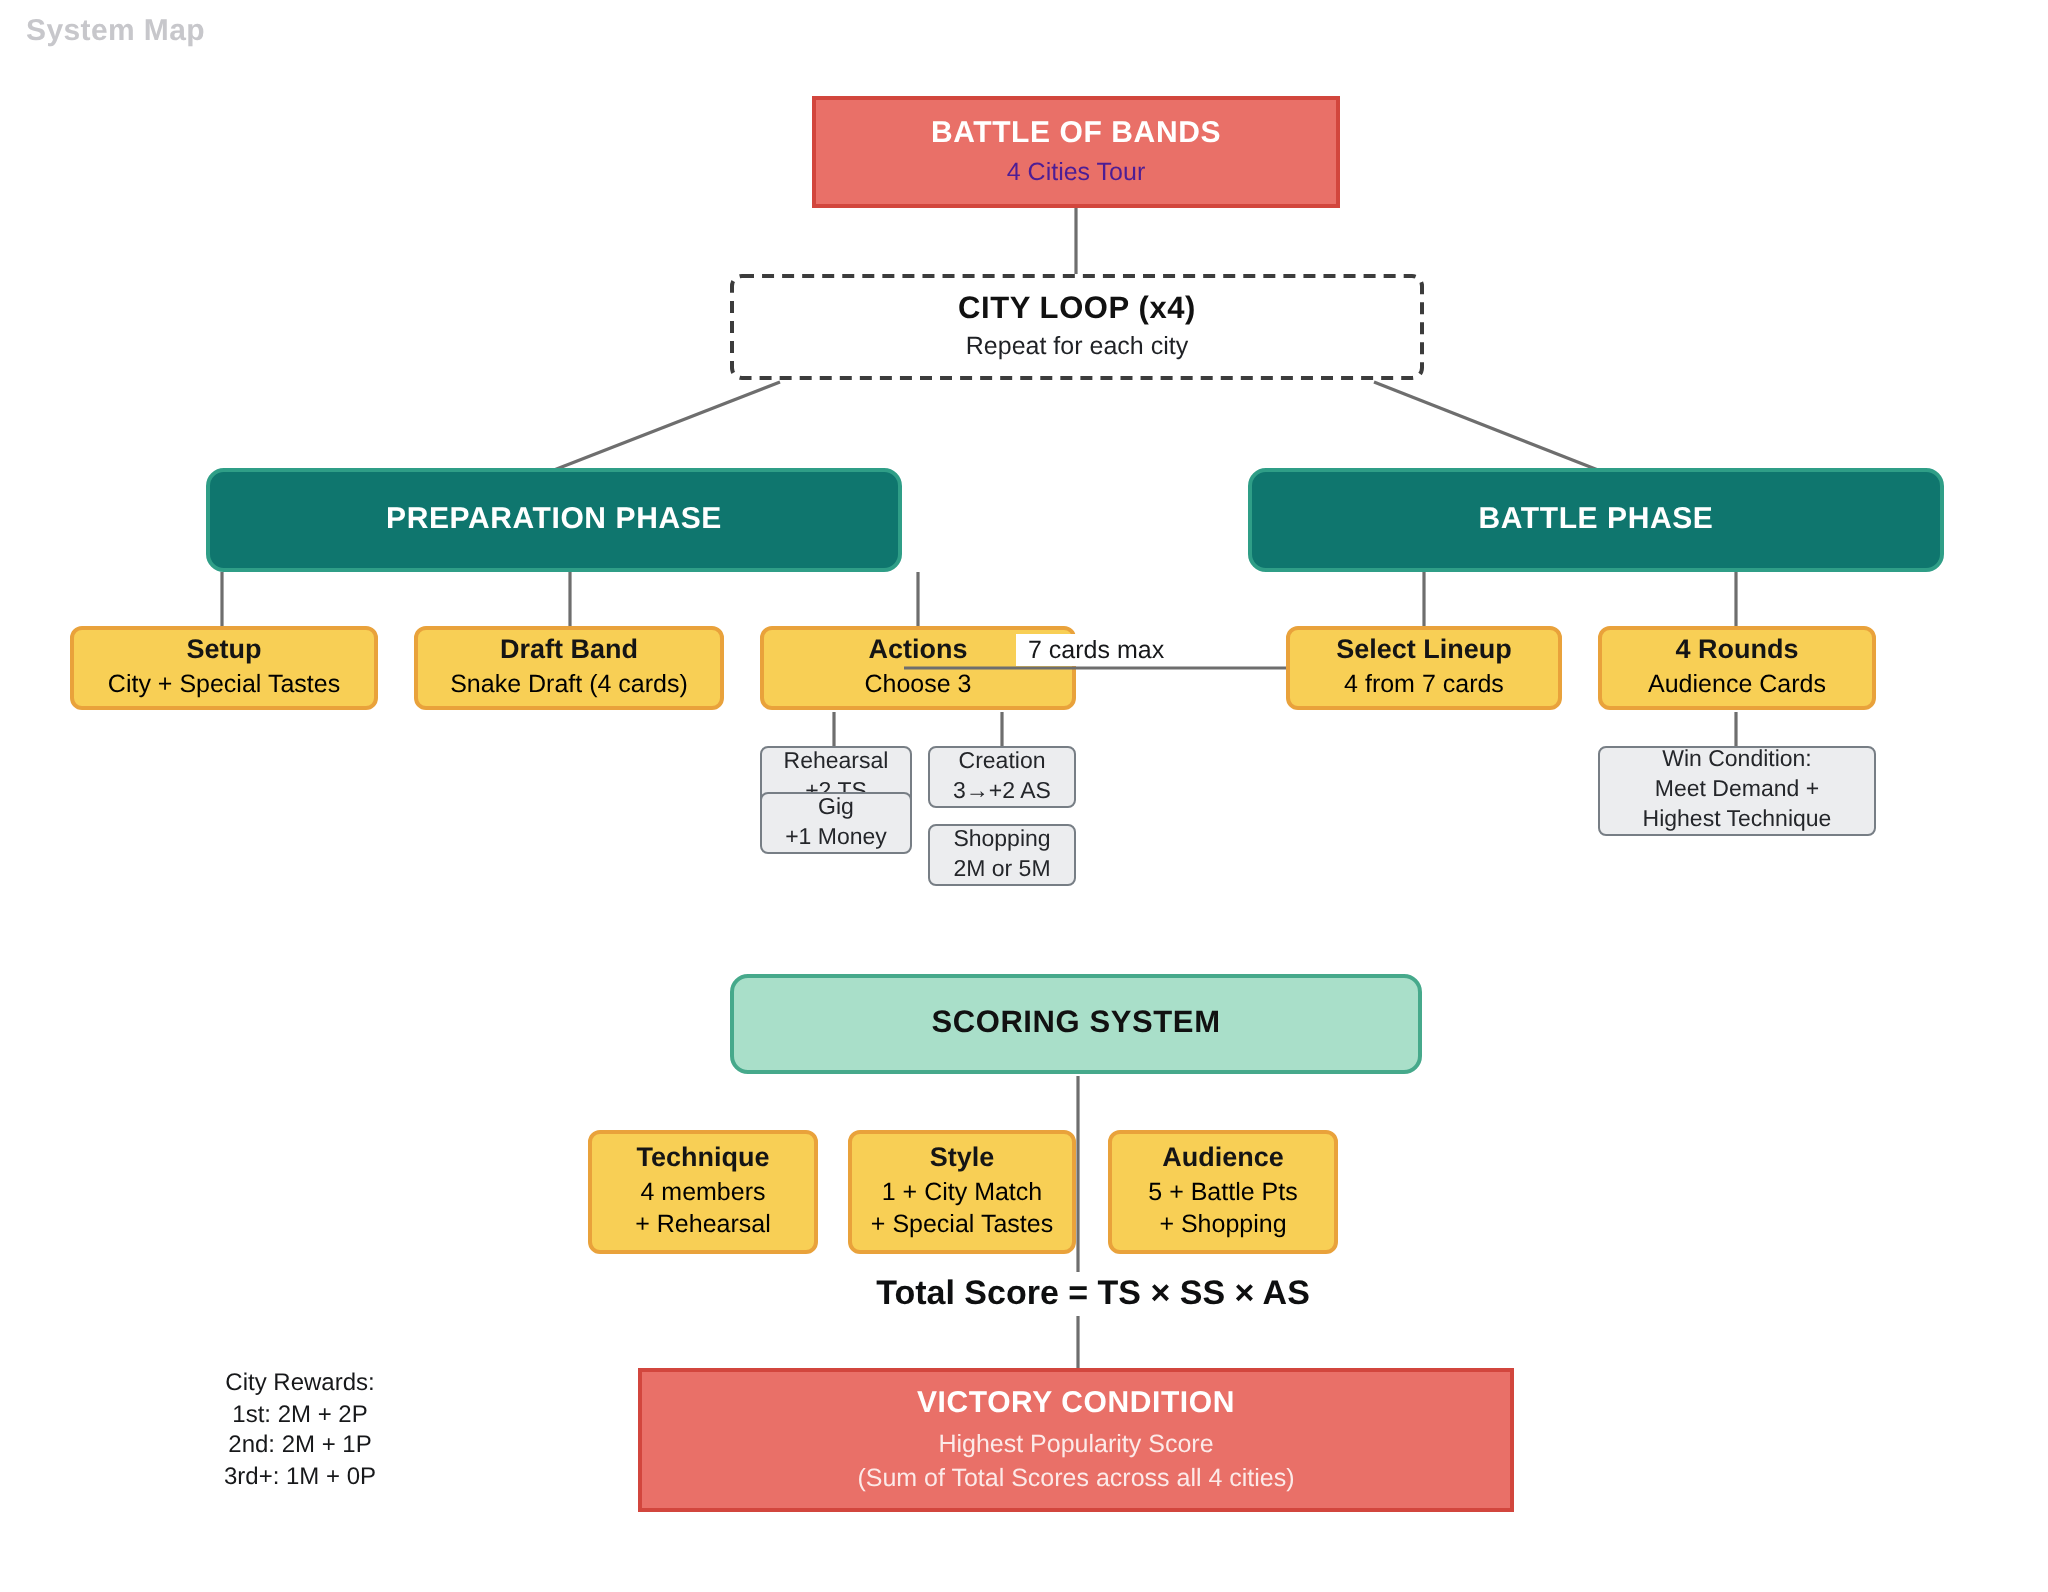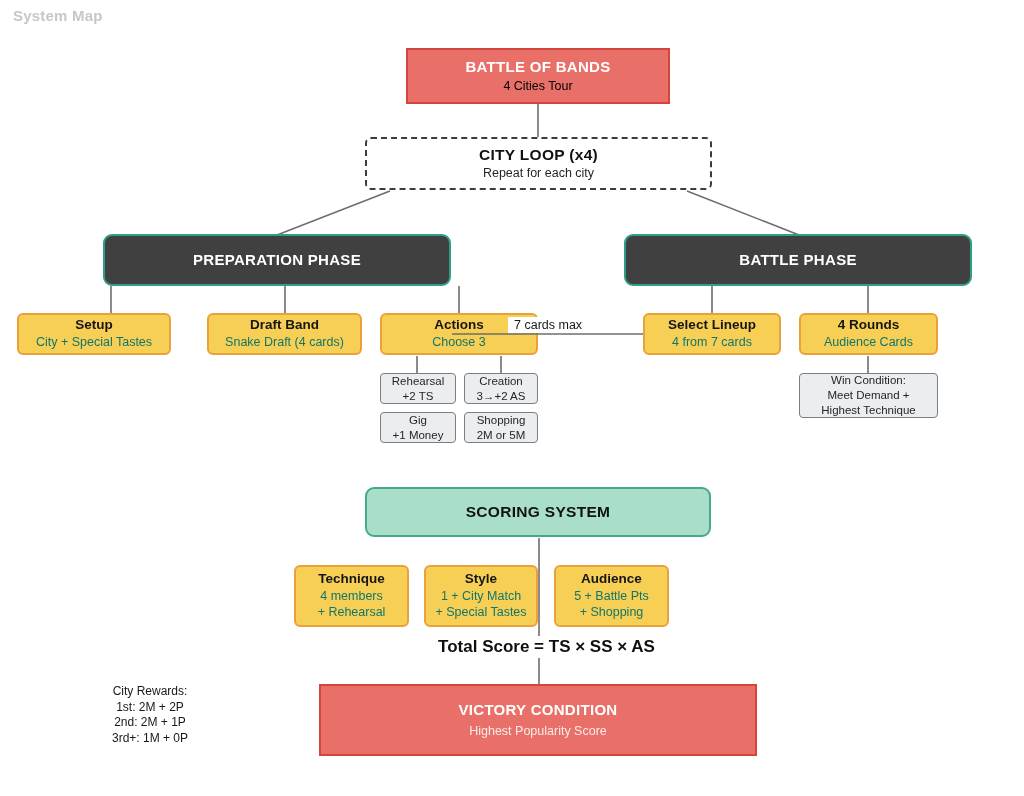--- a/index.html
+++ b/index.html
@@ -12,32 +12,32 @@
   .page-title{
     position:absolute;left:13px;top:7px;font-size:15px;font-weight:600;
     color:#c7c7cb;z-index:2;letter-spacing:.2px;
   }
   .node{
     position:absolute;z-index:2;display:flex;flex-direction:column;
     align-items:center;justify-content:center;text-align:center;
     box-sizing:border-box;line-height:1.25;
   }
   .red{background:#e97068;border:2px solid #d2463d;border-radius:0;}
-  .teal{background:#404040;border:2px solid #2f9e87;border-radius:9px;text-align:right;}
+  .teal{background:#0f766e;border:2px solid #2f9e87;border-radius:9px;text-align:right;}
   .mint{background:#a9dfc9;border:2px solid #46a98b;border-radius:9px;}
   .yellow{background:#f8cf55;border:2px solid #e9a23b;border-radius:6px;}
   .gray{background:#ecedef;border:1.5px solid #777e85;border-radius:4px;}
   .dashed{background:#ffffff;border:2px dashed #3c3c3c;border-radius:6px;}
   .t-title-lg{font-size:15px;font-weight:bold;color:#ffffff;letter-spacing:.3px;}
-  .t-sub-lg{font-size:12.5px;color:#000000;margin-top:2px;}
+  .t-sub-lg{font-size:12.5px;color:#4c1d95;margin-top:2px;}
   .t-sub-dim{font-size:12.5px;color:rgba(255,255,255,.85);margin-top:1px;text-align:right;}
   .t-title-dk{font-size:15.5px;font-weight:bold;color:#111;letter-spacing:.3px;}
   .t-sub-dk{font-size:12.5px;color:#1f2125;margin-top:2px;}
   .t-title-sm{font-size:13.5px;font-weight:bold;color:#151515;}
-  .t-sub-sm{font-size:12.5px;color:#0f766e;margin-top:1px;}
+  .t-sub-sm{font-size:12.5px;color:#000000;margin-top:1px;}
   .t-tiny{font-size:11.5px;color:#24262a;line-height:1.3;}
   .edge-label{
     position:absolute;z-index:4;background:#ffffff;font-size:12.5px;color:#17181a;
     padding:0 6px;line-height:16px;
   }
   .formula{
     position:absolute;z-index:2;background:#ffffff;font-size:17px;font-weight:bold;
     color:#0e0f10;text-align:center;line-height:22px;
   }
   .side-note{
@@ -80,21 +80,21 @@
   </div>
 
   <div class="node teal" style="left:103px;top:234px;width:348px;height:52px">
     <div class="t-title-lg">PREPARATION PHASE</div>
   </div>
 
   <div class="node teal" style="left:624px;top:234px;width:348px;height:52px">
     <div class="t-title-lg">BATTLE PHASE</div>
   </div>
 
-  <div class="node yellow" style="left:17px;top:313px;width:154px;height:42px">
+  <div class="node yellow" style="left:35px;top:313px;width:154px;height:42px">
     <div class="t-title-sm">Setup</div>
     <div class="t-sub-sm">City + Special Tastes</div>
   </div>
 
   <div class="node yellow" style="left:207px;top:313px;width:155px;height:42px">
     <div class="t-title-sm">Draft Band</div>
     <div class="t-sub-sm">Snake Draft (4 cards)</div>
   </div>
 
   <div class="node yellow" style="left:380px;top:313px;width:158px;height:42px">
@@ -115,21 +115,21 @@
   <div class="node gray" style="left:380px;top:373px;width:76px;height:31px">
     <div class="t-tiny">Rehearsal</div>
     <div class="t-tiny">+2 TS</div>
   </div>
 
   <div class="node gray" style="left:464px;top:373px;width:74px;height:31px">
     <div class="t-tiny">Creation</div>
     <div class="t-tiny">3→+2 AS</div>
   </div>
 
-  <div class="node gray" style="left:380px;top:412px;width:76px;height:31px">
+  <div class="node gray" style="left:380px;top:396px;width:76px;height:31px">
     <div class="t-tiny">Gig</div>
     <div class="t-tiny">+1 Money</div>
   </div>
 
   <div class="node gray" style="left:464px;top:412px;width:74px;height:31px">
     <div class="t-tiny">Shopping</div>
     <div class="t-tiny">2M or 5M</div>
   </div>
 
   <div class="node gray" style="left:799px;top:373px;width:139px;height:45px">
@@ -158,20 +158,21 @@
     <div class="t-title-sm">Audience</div>
     <div class="t-sub-sm">5 + Battle Pts</div>
     <div class="t-sub-sm">+ Shopping</div>
   </div>
 
   <div class="formula" style="left:430px;top:636px;width:233px;height:22px">Total Score = TS × SS × AS</div>
 
   <div class="node red" style="left:319px;top:684px;width:438px;height:72px">
     <div class="t-title-lg">VICTORY CONDITION</div>
     <div class="t-sub-dim" style="margin-top:4px">Highest Popularity Score</div>
+    <div class="t-sub-dim">(Sum of Total Scores across all 4 cities)</div>
   </div>
 
   <div class="side-note" style="left:95px;top:684px;width:110px">
     <div>City Rewards:</div>
     <div>1st: 2M + 2P</div>
     <div>2nd: 2M + 1P</div>
     <div>3rd+: 1M + 0P</div>
   </div>
 
   <svg class="lines-top" width="1024" height="796">

